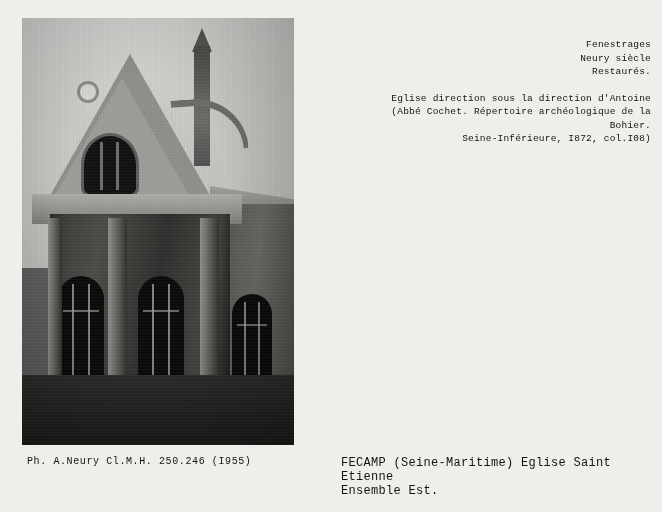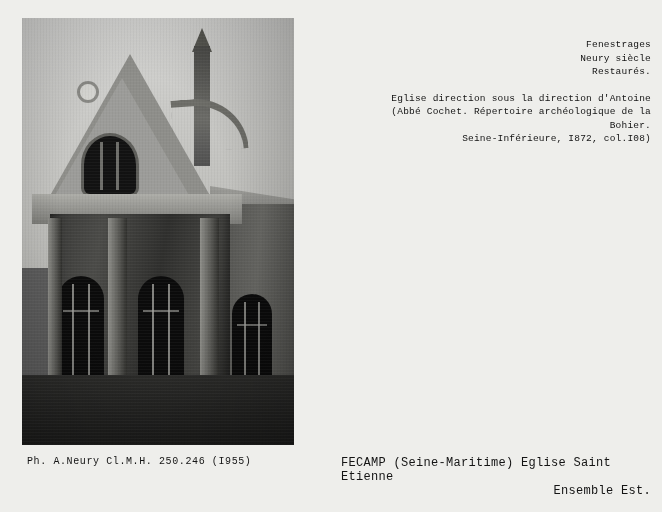--- a/index.html
+++ b/index.html
@@ -248,21 +248,21 @@
   }
   .caption-right {
     position: absolute;
     left: 341px;
     top: 456px;
     width: 310px;
     font-size: 12px;
     line-height: 14px;
     letter-spacing: .3px;
   }
-  .caption-right .line2 { text-align: right; }
+  .caption-right .line2 { text-align: left; }
 </style>
 </head>
 <body>
 
 <div class="card">
 
   <div class="photo-wrap">
     <div class="photo">
       <div class="sky"></div>
 

